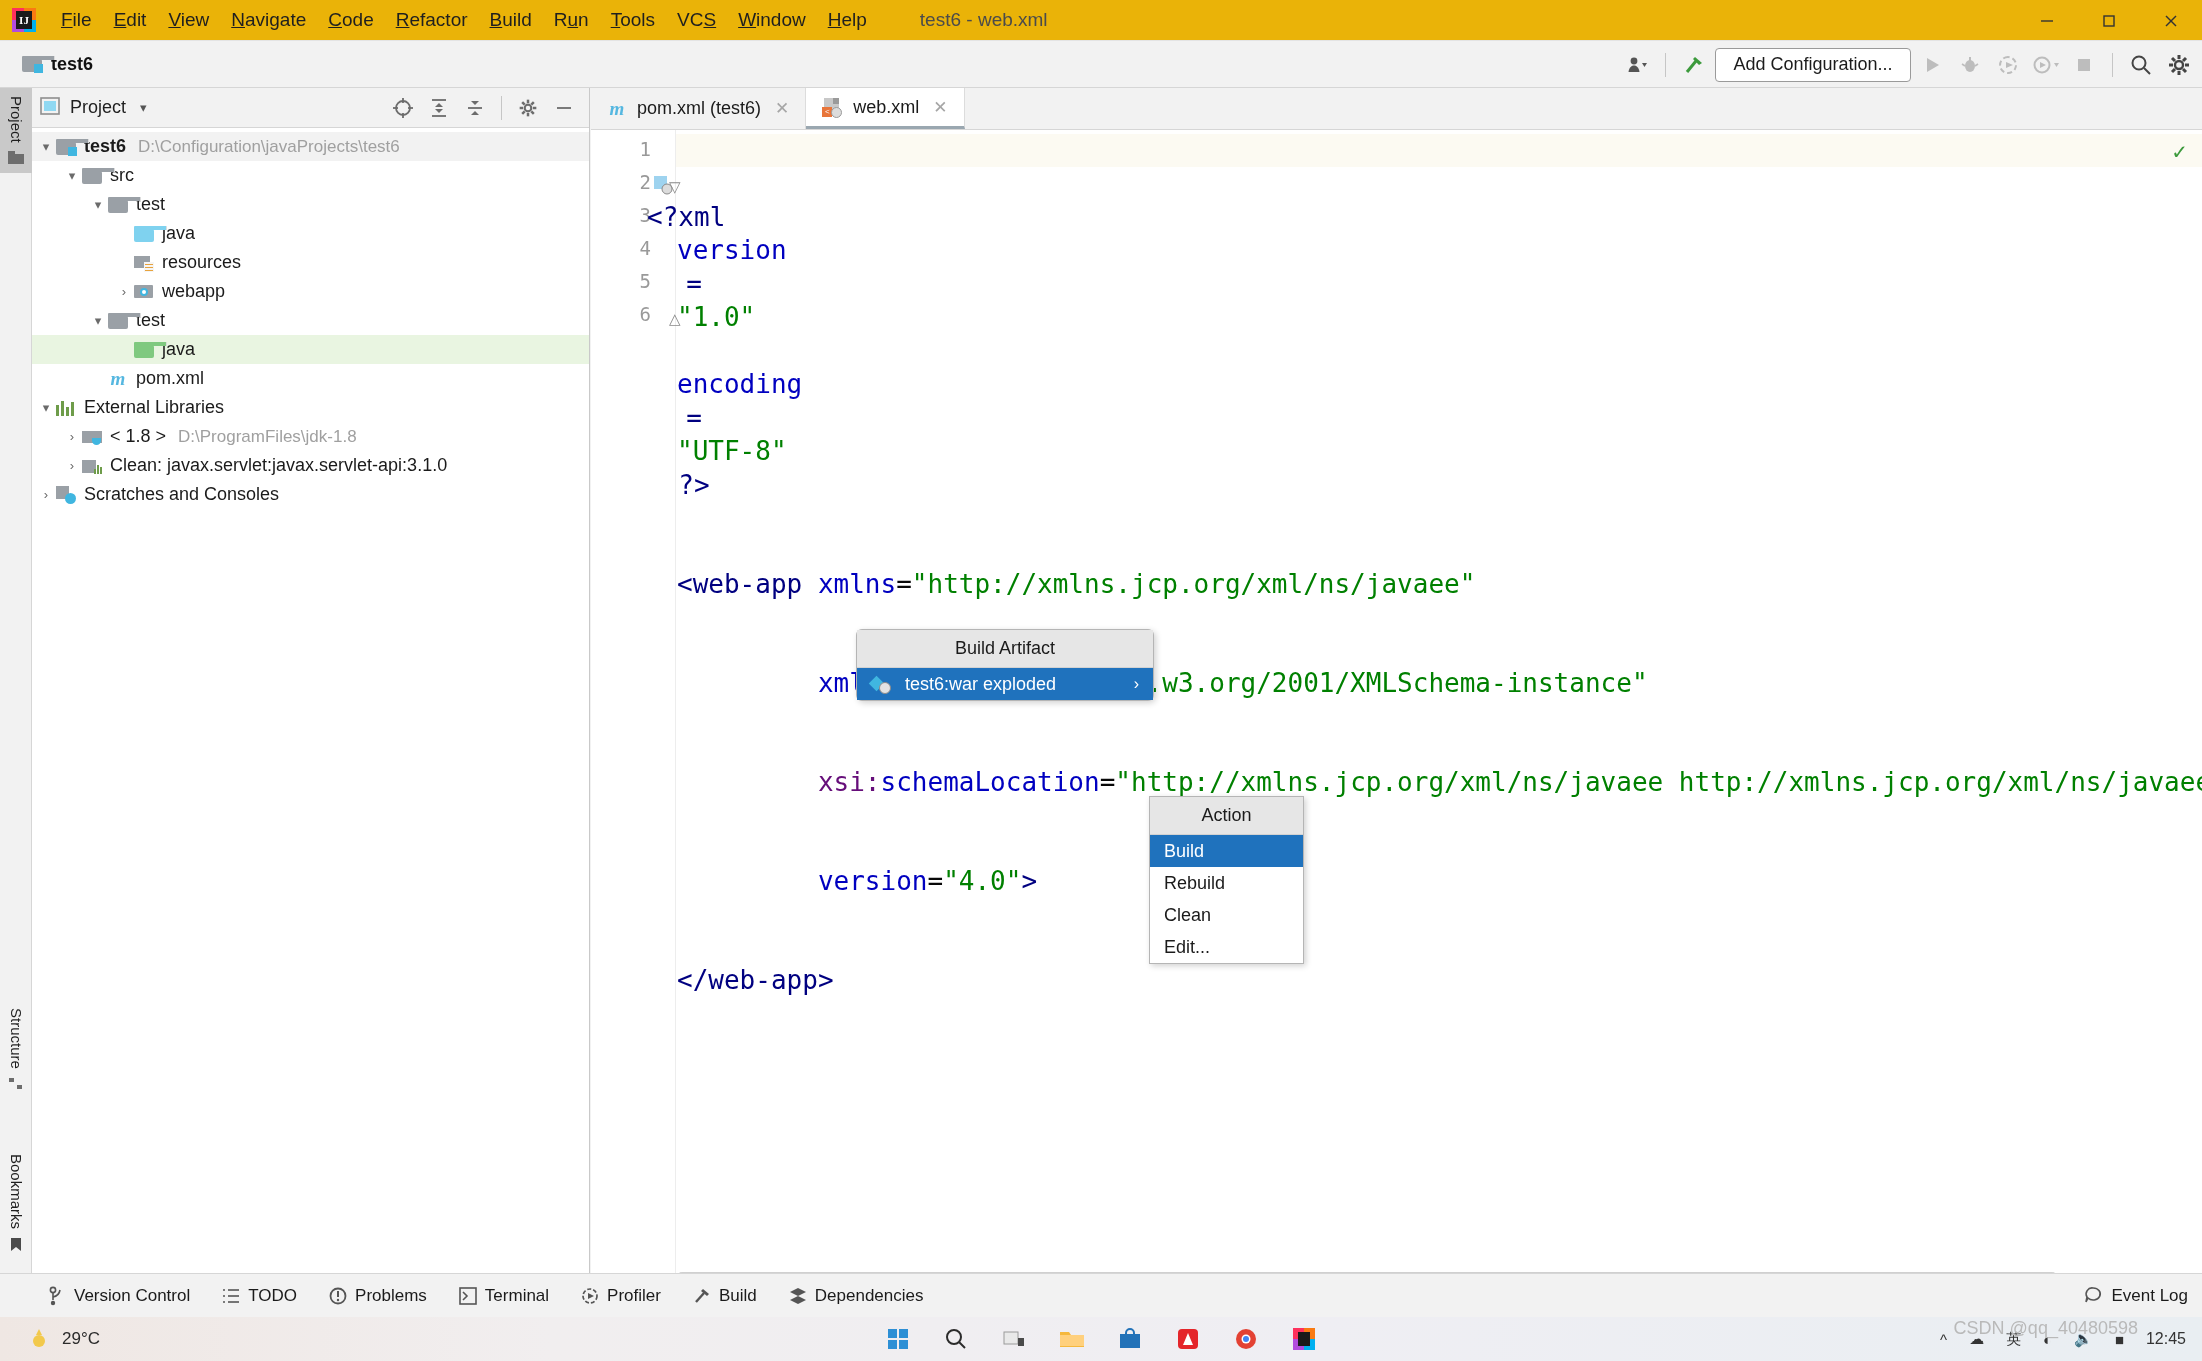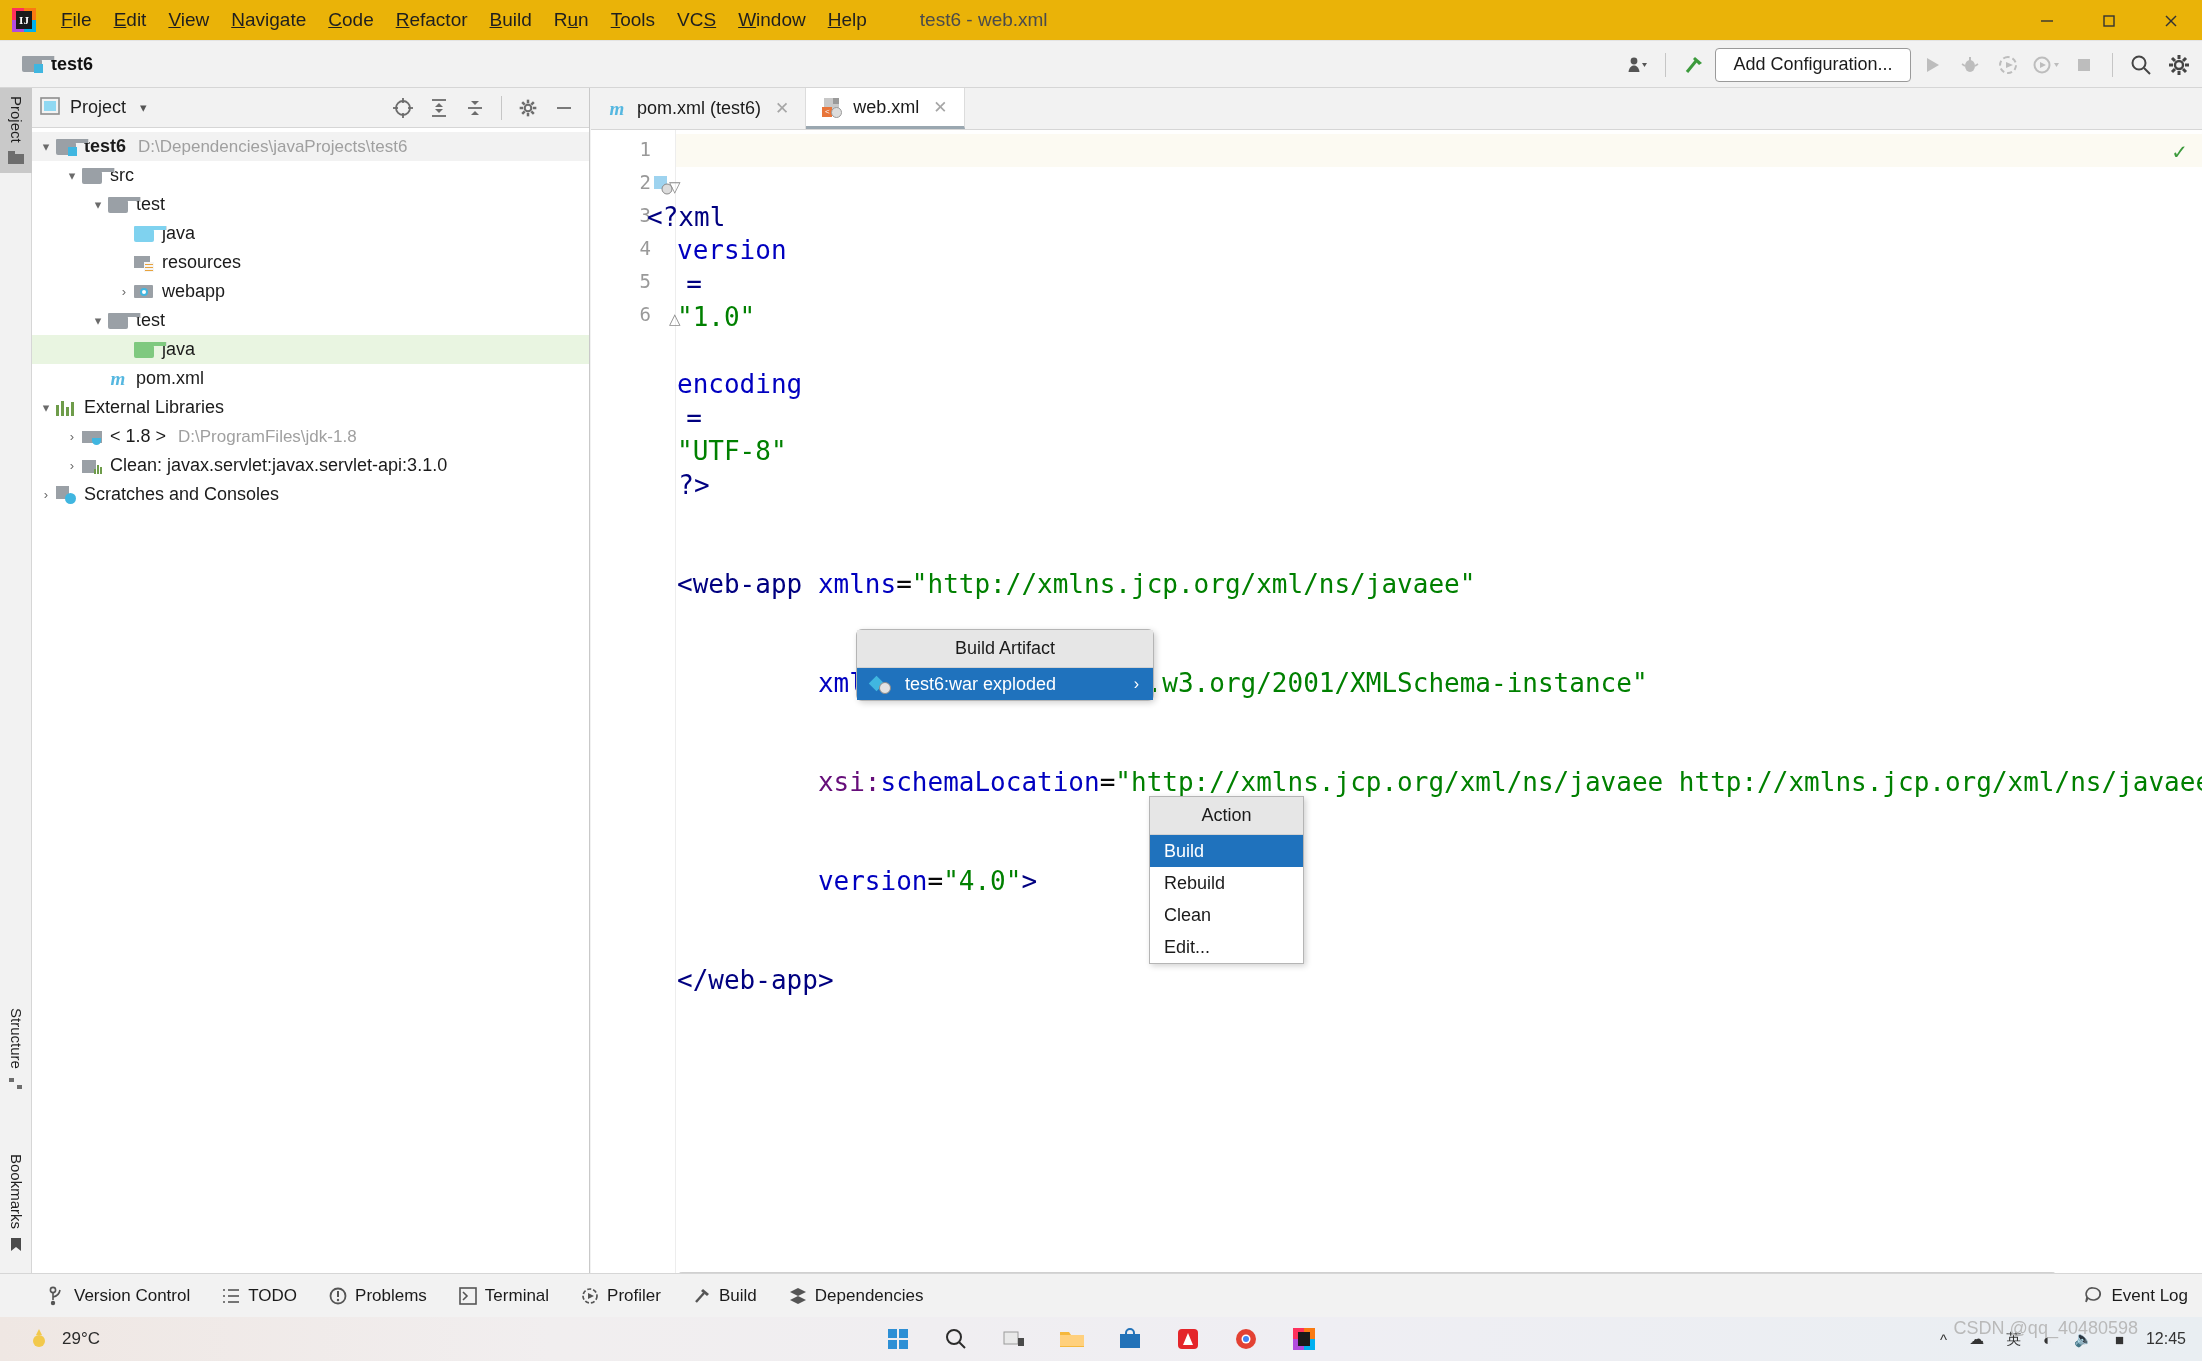--- a/index.html
+++ b/index.html
@@ -462,21 +462,21 @@
     <div class="tree">
 
       <div class="trow sel-root">
         <span class="arrow">▾</span>
         <span class="folder-icon">
             <span class="tab"></span>
             <span class="body"></span>
             <span class="badge"></span>
           </span>
         <span class="tlabel b">test6</span>
-        <span class="tpath">D:\Dependencies\javaProjects\test6</span>
+        <span class="tpath">D:\Configuration\javaProjects\test6</span>
       </div>
 
       <div class="trow" style="padding-left:30px">
         <span class="arrow">▾</span>
         <span class="folder-icon">
             <span class="tab"></span>
             <span class="body"></span>
           </span>
         <span class="tlabel">src</span>
       </div>

